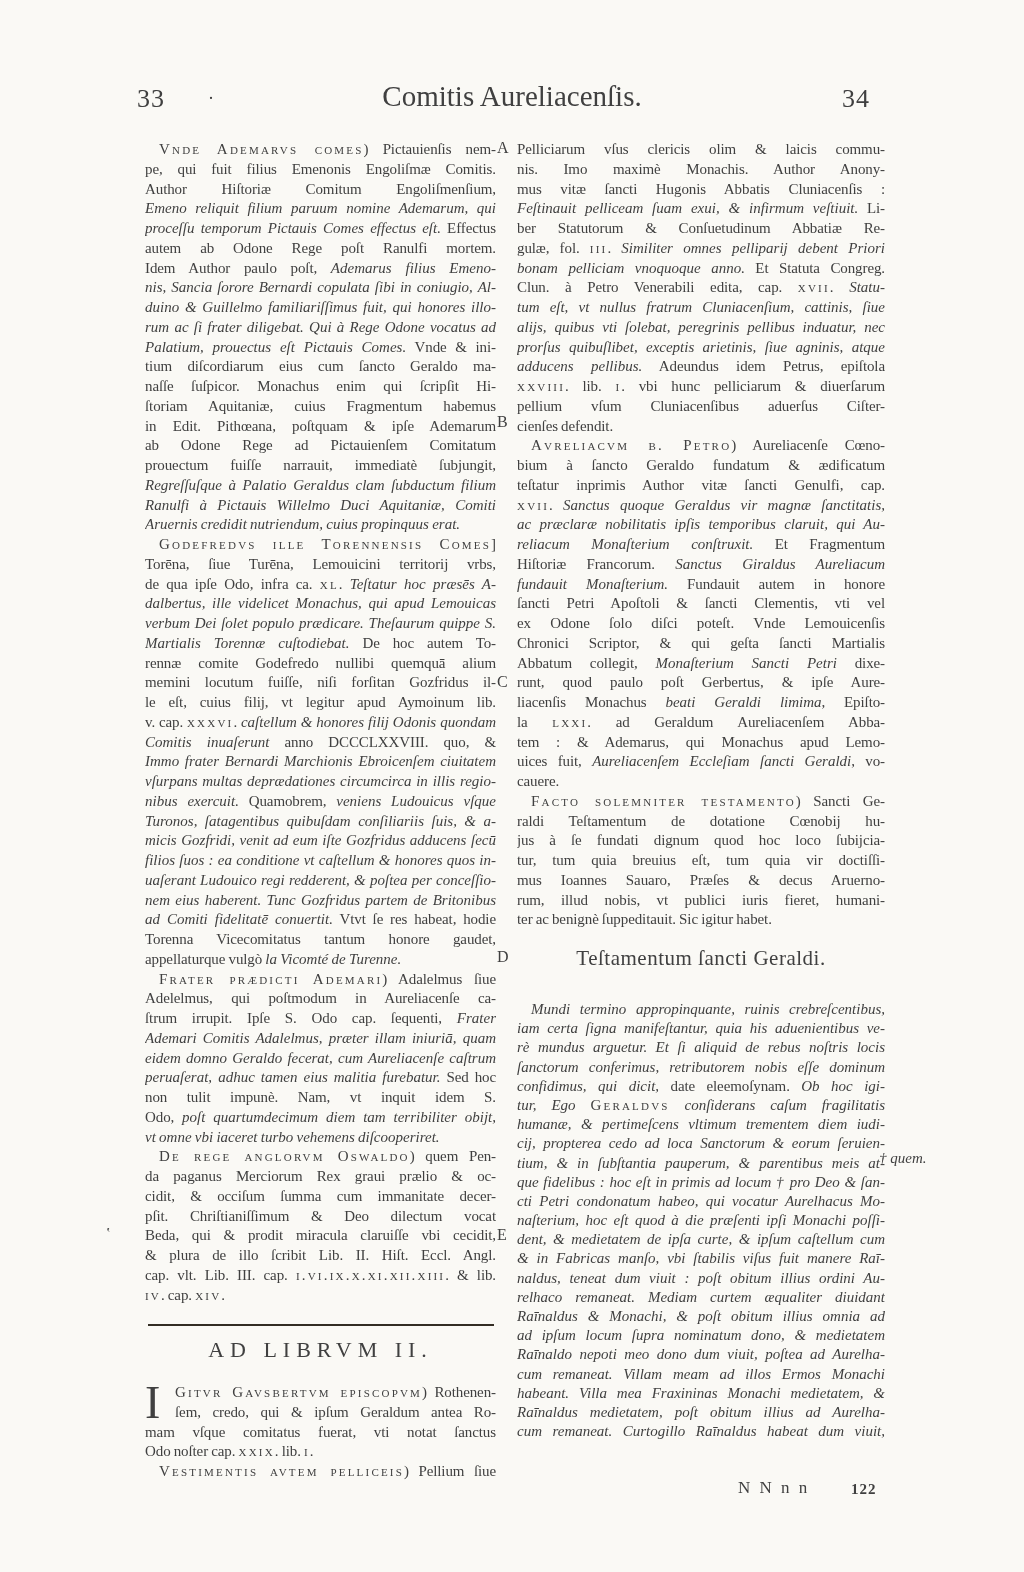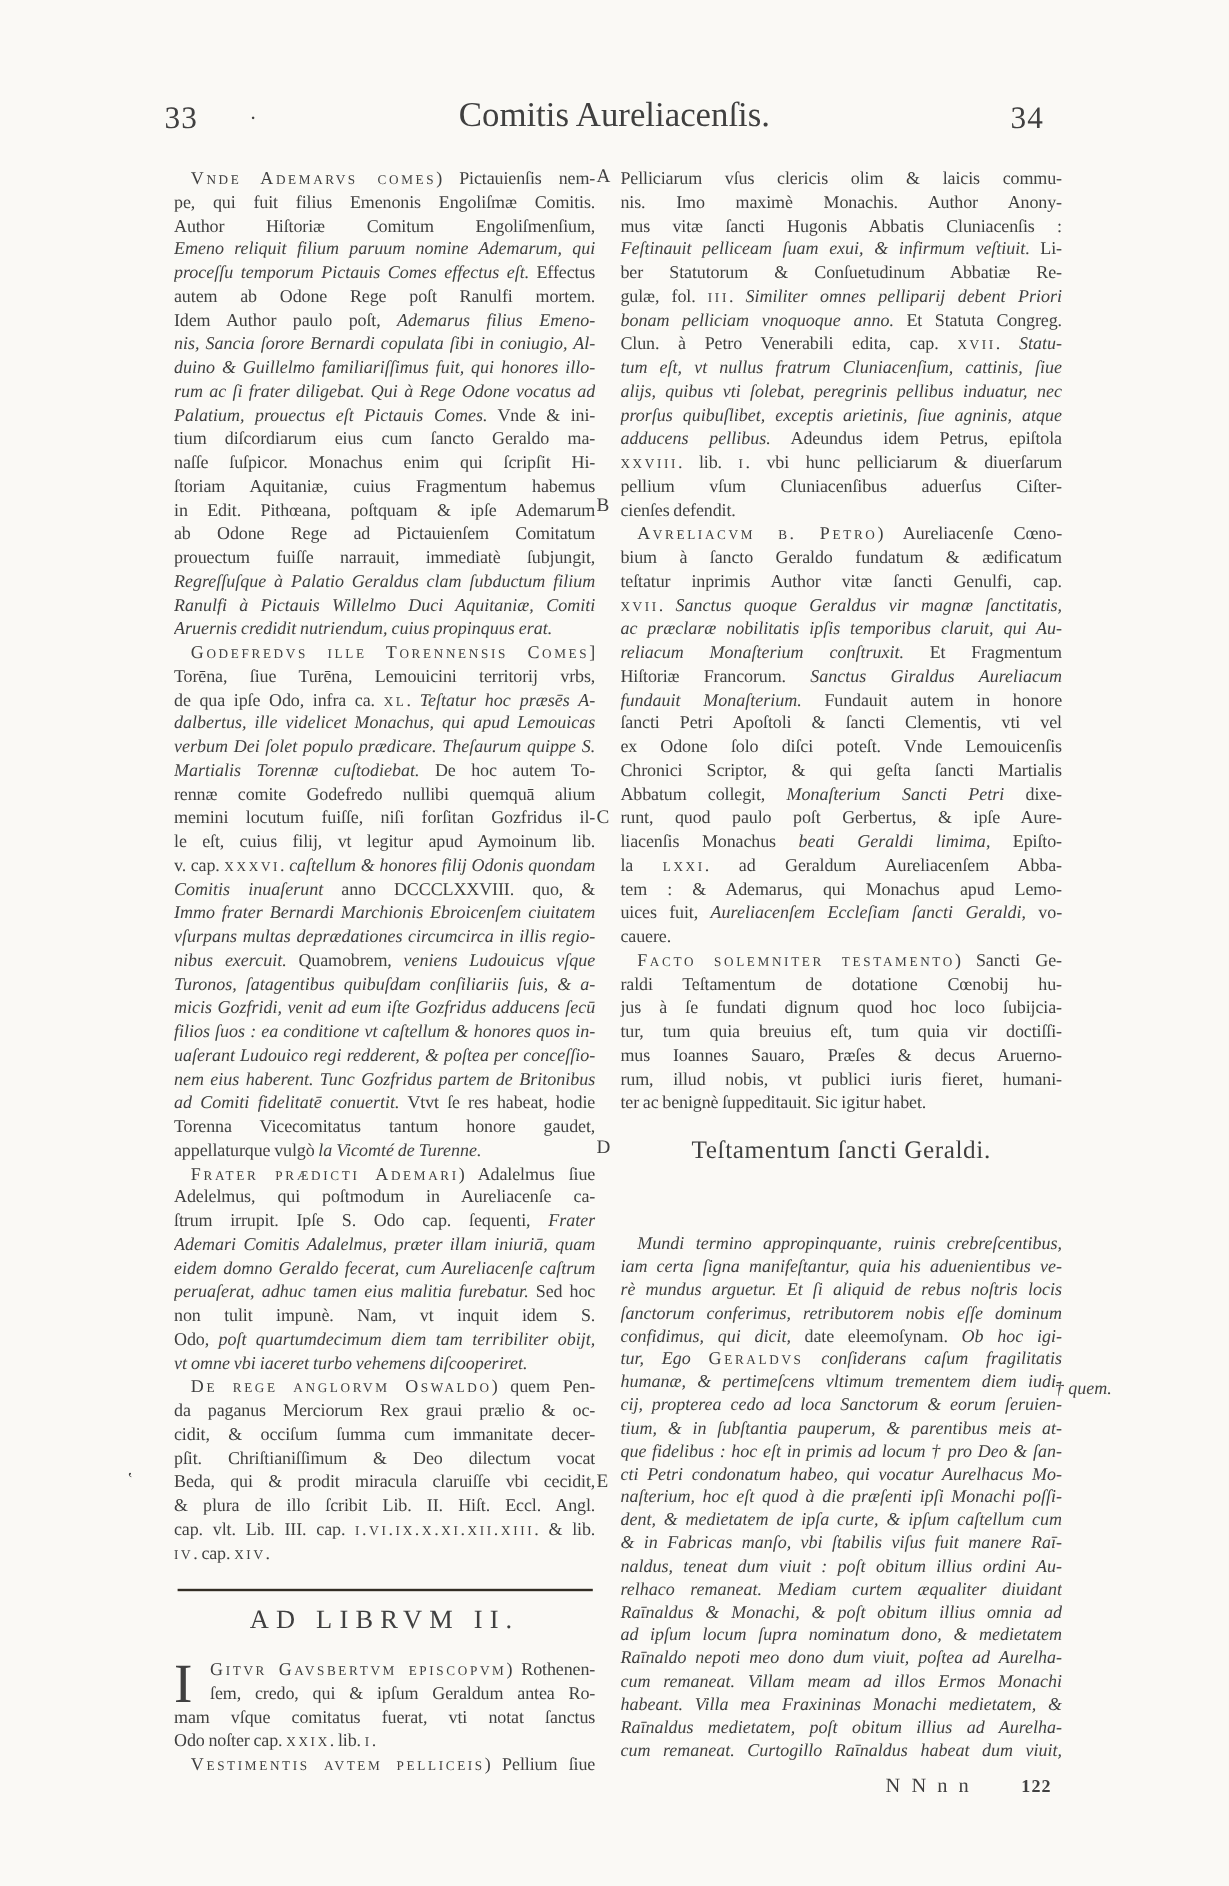--- a/index.html
+++ b/index.html
@@ -14,21 +14,21 @@
   .hdr-num{position:absolute;top:84px;font-size:26px;letter-spacing:1px;}
   #pg-left{left:137px;}
   #pg-right{left:842px;}
   #hdr-dot{position:absolute;left:208px;top:88px;font-size:18px;}
   #running-title{position:absolute;left:0;top:80px;width:100%;text-align:center;font-size:29px;}
   
   .col{position:absolute;font-size:15px;}
   #col-left-1{left:145px;top:140px;width:351px;}
   #col-left-2{left:145px;top:1383px;width:351px;}
   #col-right-1{left:517px;top:140px;width:368px;}
-  #col-right-2{left:517px;top:1000px;width:368px;margin-top:28px;}
+  #col-right-2{left:517px;top:1000px;width:368px;}
   .line{
     text-align:justify; text-align-last:justify;
     height:19.75px; line-height:19.75px;
     overflow:hidden; letter-spacing:-0.1px; word-spacing:-0.5px;
   }
   .tight .line{height:19.2px;line-height:19.2px;}
   .line.end{text-align-last:left;font-family:Liberation Serif, serif;}
   .line.ind{text-indent:14px;}
   .line.dc{padding-left:30px;}
   .sc{font-variant:small-caps;letter-spacing:2.2px;font-style:normal;}

